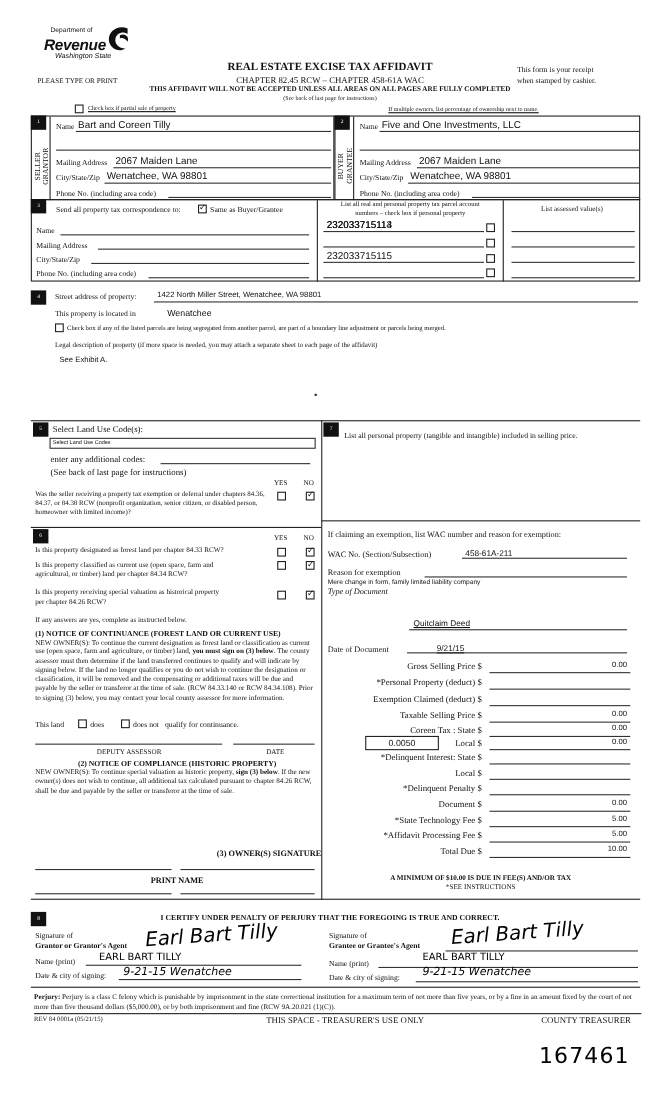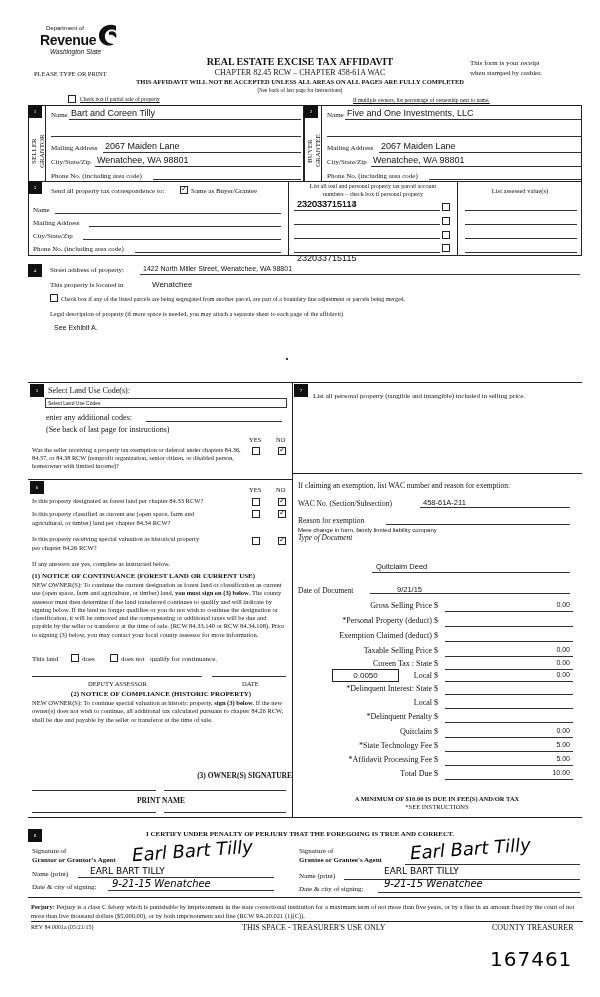--- a/index.html
+++ b/index.html
@@ -25,21 +25,21 @@
   .fee-row .fv { position: absolute; right: 30px; top: 0; font-family: "Liberation Sans", sans-serif; font-size: 7px; }
   .hand { position: absolute; font-family: "DejaVu Sans", sans-serif; font-style: italic; color: #000; white-space: nowrap; }
   .para { position: absolute; font-size: 7px; line-height: 8.3px; }
 </style>
 </head>
 <body>
 
 <div>
   <div class="abs sans" style="left:40px;top:22px;width:80px;height:40px;">
     <div class="abs" style="left:6px;top:3px;font-size:6px;">Department of</div>
-    <div class="abs b" style="left:0;top:10px;font-size:14px;letter-spacing:-0.3px;">Revenue</div>
+    <div class="abs b" style="left:0;top:10px;font-size:14px;letter-spacing:-0.3px;font-style:italic;">Revenue</div>
     <div class="abs" style="left:10px;top:26px;font-size:6.5px;font-style:italic;">Washington State</div>
     <svg class="abs" style="left:56px;top:0;" width="24" height="26" viewBox="0 0 24 26">
       <path d="M20 4 C12 0 2 6 3 15 C4 22 12 26 18 22 C12 22 8 18 9 13 C10 8 16 6 20 9 Z" fill="#111"></path>
       <path d="M13 10 C17 8 22 11 20 16 C18 13 15 12 13 13 Z" fill="#111"></path>
     </svg>
   </div>
   <div class="lbl" style="left:34px;top:70px;font-size:6.5px;">PLEASE TYPE OR PRINT</div>
   <div class="abs b" style="left:0;width:600px;text-align:center;top:56px;font-size:10px;">REAL ESTATE EXCISE TAX AFFIDAVIT</div>
   <div class="abs" style="left:0;width:600px;text-align:center;top:68px;font-size:8px;">CHAPTER 82.45 RCW – CHAPTER 458-61A WAC</div>
   <div class="lbl" style="left:470px;top:59px;font-size:7px;">This form is your receipt</div>
@@ -116,21 +116,21 @@
       <div class="cb" style="left:413px;top:21px;"></div>
       <div class="uline" style="left:436px;top:28px;width:112px;"></div>
     </div>
     <div>
       <div class="val" style="left:268px;top:17px;text-align:center;">232033715114</div>
       <div class="uline" style="left:265px;top:42px;width:146px;"></div>
       <div class="cb" style="left:413px;top:35px;"></div>
       <div class="uline" style="left:436px;top:42px;width:112px;"></div>
     </div>
     <div>
-      <div class="val" style="left:268px;top:45px;margin-top:26px;">232033715115</div>
+      <div class="val" style="left:268px;top:45px;">232033715115</div>
       <div class="uline" style="left:265px;top:56px;width:146px;"></div>
       <div class="cb" style="left:413px;top:49px;"></div>
       <div class="uline" style="left:436px;top:56px;width:112px;"></div>
     </div>
     <div>
       <div class="val" style="left:268px;top:59px;"></div>
       <div class="uline" style="left:265px;top:70px;width:146px;"></div>
       <div class="cb" style="left:413px;top:62px;"></div>
       <div class="uline" style="left:436px;top:70px;width:112px;"></div>
     </div>
@@ -226,21 +226,21 @@
   <div class="para" style="left:313px;top:390px;width:260px;font-size:7px;line-height:12px;text-indent:0;">List all personal property (tangible and intangible) included in selling price.</div>
   <div class="hline" style="left:292px;top:473px;width:290px;"></div>
   <div class="lbl" style="left:298px;top:481px;font-size:7.5px;">If claiming an exemption, list WAC number and reason for exemption:</div>
   <div class="lbl" style="left:298px;top:499px;font-size:7.5px;">WAC No. (Section/Subsection)</div>
   <div class="val-sm" style="left:423px;top:498px;font-size:7.5px;">458-61A-211</div>
   <div class="uline" style="left:420px;top:507px;width:150px;"></div>
   <div class="lbl" style="left:298px;top:516px;font-size:7.5px;">Reason for exemption</div>
   <div class="uline" style="left:386px;top:524px;width:184px;"></div>
   <div class="val-sm" style="left:298px;top:527px;font-size:6px;">Mere change in form, family limited liability company</div>
   <div class="lbl" style="left:298px;top:533px;font-size:7.5px;font-style:italic;">Type of Document</div>
-  <div class="val-sm" style="left:376px;top:562px;font-size:7.5px;">Quitclaim Deed</div>
+  <div class="val-sm" style="left:376px;top:562px;font-size:7.5px;text-decoration:underline;">Quitclaim Deed</div>
   <div class="uline" style="left:372px;top:572px;width:198px;"></div>
   <div class="lbl" style="left:298px;top:586px;font-size:7.5px;">Date of Document</div>
   <div class="val-sm" style="left:373px;top:585px;font-size:7.5px;text-decoration:underline;margin-left:24px;">9/21/15</div>
   <div class="uline" style="left:370px;top:593px;width:200px;"></div>
 
   <div>
     <div class="fee-row" style="top:601px;">
         <span class="fl">Gross Selling Price $</span>
         <span class="fu"></span>
         <span class="fv">0.00</span>
@@ -280,21 +280,21 @@
         <span class="fl">Local $</span>
         <span class="fu"></span>
         <span class="fv"></span>
       </div>
     <div class="fee-row" style="top:712px;">
         <span class="fl">*Delinquent Penalty $</span>
         <span class="fu"></span>
         <span class="fv"></span>
       </div>
     <div class="fee-row" style="top:727px;">
-        <span class="fl">Quitclaim $</span>
+        <span class="fl">Document $</span>
         <span class="fu"></span>
         <span class="fv">0.00</span>
       </div>
     <div class="fee-row" style="top:741px;">
         <span class="fl">*State Technology Fee $</span>
         <span class="fu"></span>
         <span class="fv">5.00</span>
       </div>
     <div class="fee-row" style="top:755px;">
         <span class="fl">*Affidavit Processing Fee $</span>

